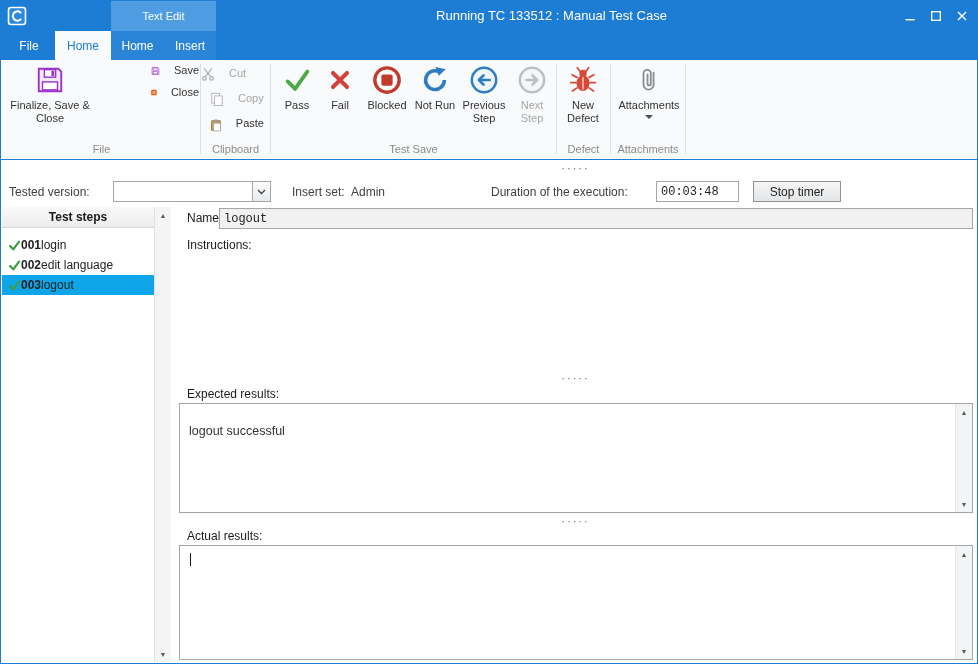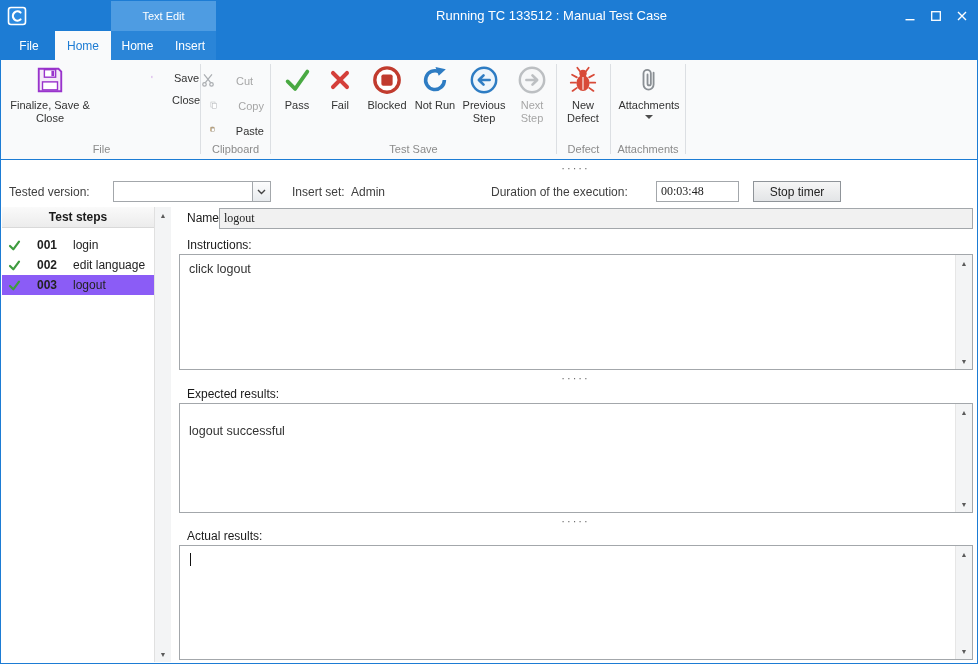--- a/index.html
+++ b/index.html
@@ -21,41 +21,41 @@
   .tab{position:absolute;top:0;height:29px;display:flex;align-items:center;justify-content:center;color:#fff;font-size:12px}
   .tab.sel{background:#f9fafb;color:#1d7cd4}
   .tab.ctx{background:#2a85d8}
 
   
   .ribbon{position:absolute;left:0;top:59px;width:100%;height:100px;background:#f9fafb;border-bottom:1px solid #1d7cd4}
   .rsep{position:absolute;top:4px;width:1px;height:90px;background:#dcdfe3}
   .rgl{position:absolute;top:82px;height:14px;font-size:11px;color:#8b8b8b;text-align:center;line-height:14px}
   .rbig{position:absolute;top:2px;height:80px;display:flex;flex-direction:column;align-items:center;font-size:11px;color:#333;line-height:1.15;text-align:center;cursor:default}
   .rbig .ric{height:36px;display:flex;align-items:center;justify-content:center;margin-bottom:1px}
-  .rsmall{position:absolute;height:20px;display:flex;align-items:flex-end;gap:21px;padding-left:4px;font-size:11px;color:#333;cursor:default;white-space:nowrap}
+  .rsmall{position:absolute;height:20px;display:flex;align-items:flex-start;gap:14px;padding-left:4px;font-size:11px;color:#333;cursor:default;white-space:nowrap}
   .disabled{color:#a6a6a6 !important}
   .dd-arrow{width:0;height:0;border-left:4px solid transparent;border-right:4px solid transparent;border-top:4px solid #4d4d4d;margin-top:3px}
 
   
   .hsplit{position:absolute;height:12px;text-align:center;color:#666;font-size:11px;letter-spacing:2px;line-height:10px;cursor:default}
 
   
   .tlabel{position:absolute;height:16px;line-height:16px;white-space:nowrap;color:#404040}
   .combo{position:absolute;background:#fff;border:1px solid #a3a7ab;display:flex}
   .combo-val{flex:1;padding:2px 4px;font-size:12px}
   .combo-btn{width:18px;border-left:1px solid #a3a7ab;background:linear-gradient(#fdfdfd,#e8ebee);display:flex;align-items:center;justify-content:center}
-  .tbox{position:absolute;border:1px solid #a3a7ab;background:#fff;font-family:Liberation Serif, serif;font-size:12px;padding:0 4px;color:#222}
+  .tbox{position:absolute;border:1px solid #a3a7ab;background:#fff;font-family:Liberation Mono, monospace;font-size:12px;padding:0 4px;color:#222}
   .btn{position:absolute;border:1px solid #8f9499;background:linear-gradient(#f6f6f6,#e3e5e7);font-family:inherit;font-size:12px;color:#222;text-align:center;cursor:default}
 
   
   .steps-panel{position:absolute;left:1px;top:206px;width:169px;bottom:1px;background:#fff}
   .steps-header{position:absolute;left:0;top:0;width:152px;height:21px;background:linear-gradient(#fafafa,#ececec);
                 border-bottom:1px solid #d9d9d9;font-weight:bold;text-align:center;line-height:21px;color:#1a1a1a}
-  .step-item{position:absolute;left:0;width:152px;height:20px;display:flex;align-items:center;gap:16px;padding-left:6px;cursor:default;white-space:nowrap}
-  .step-item.sel{background:#8b5cf6}
+  .step-item{position:absolute;left:0;width:152px;height:20px;display:flex;align-items:center;gap:0;padding-left:6px;cursor:default;white-space:nowrap}
+  .step-item.sel{background:#0ea5e9}
   .panel-scroll{position:absolute;right:0;top:0;bottom:0;width:17px;background:#f3f4f5;border-left:1px solid #e0e0e0}
   .arr{position:absolute;left:0;width:100%;height:16px;display:flex;align-items:center;justify-content:center;font-size:7px;color:#5a5a5a}
   .arr.up{top:0}.arr.down{bottom:0}
 
   
   .flabel{position:absolute;height:15px;line-height:15px;color:#1a1a1a;white-space:nowrap}
   .textarea{position:absolute;background:#fff;border:1px solid #a3a7ab}
   .ta-content{position:absolute;left:0;top:0;right:18px;bottom:0;padding:7px 9px;font-size:12.5px;line-height:15px;color:#333;overflow:hidden;white-space:pre-wrap}
   .vscroll{position:absolute;top:0;bottom:0;right:0;width:17px;background:#f3f4f5;border-left:1px solid #e6e6e6}
   .caret{display:inline-block;width:1px;height:13px;background:#111;vertical-align:-2px;margin-left:1px}
@@ -298,27 +298,20 @@
     <div class="panel-scroll">
       <span class="arr up">▲</span>
       <span class="arr down">▼</span>
     </div>
   </div>
 
   <div class="flabel" style="left:186px;top:210px">Name:</div>
   <input class="tbox" style="left: 218px; top: 207px; width: 754px; height: 21px; background: rgb(241, 241, 241);" value="logout">
 
   <div class="flabel" style="left:186px;top:237px">Instructions:</div>
-  <div class="textarea" style="left:178px;top:253px;width:794px;height:116px">
-    <div class="ta-content">click logout</div>
-    <div class="vscroll">
-      <span class="arr up">▲</span>
-      <span class="arr down">▼</span>
-    </div>
-  </div>
 
   <div class="hsplit" style="left:178px;right:5px;top:372px">·····</div>
 
   <div class="flabel" style="left:186px;top:386px">Expected results:</div>
   <div class="textarea" style="left:178px;top:402px;width:794px;height:110px">
     <div class="ta-content" style="padding-top:20px">logout successful</div>
     <div class="vscroll">
       <span class="arr up">▲</span>
       <span class="arr down">▼</span>
     </div>

